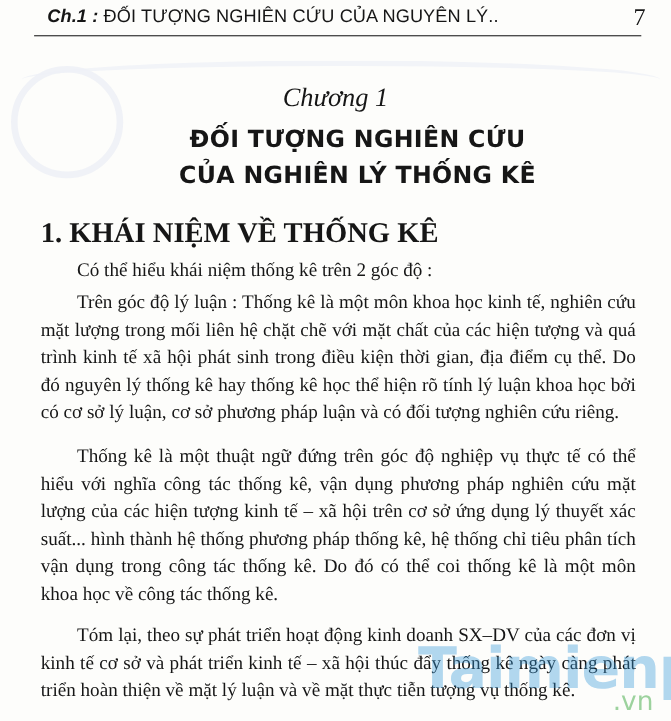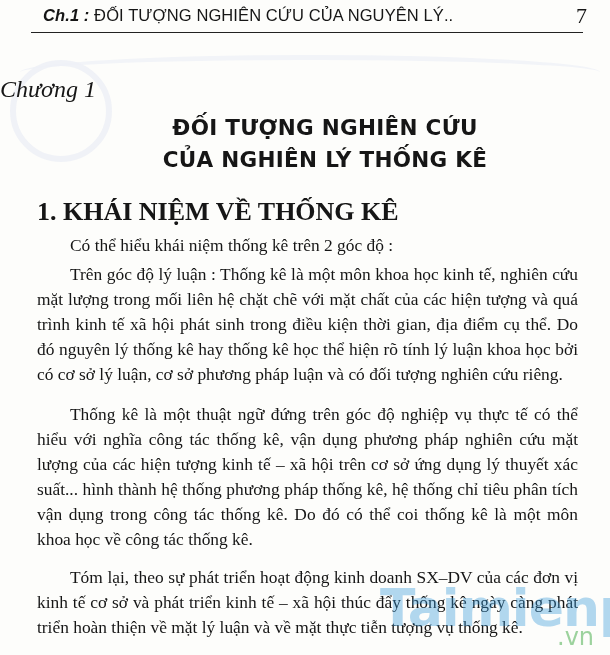--- a/index.html
+++ b/index.html
@@ -63,20 +63,21 @@
       position: absolute;
       left: 31px; top: 32px;
       width: 552px;
       height: 0;
       border-top: 1.5px solid #222;
     }
     .chapter-label {
       position: absolute;
       left: 0; width: 610px;
       top: 76px;
+      text-align: center;
       font-family: "Liberation Serif", serif;
       font-style: italic;
       font-size: 24px;
     }
     .chapter-title {
       position: absolute;
       left: 0; width: 610px;
       top: 112px;
       text-align: center;
       font-family: "DejaVu Sans", sans-serif;

